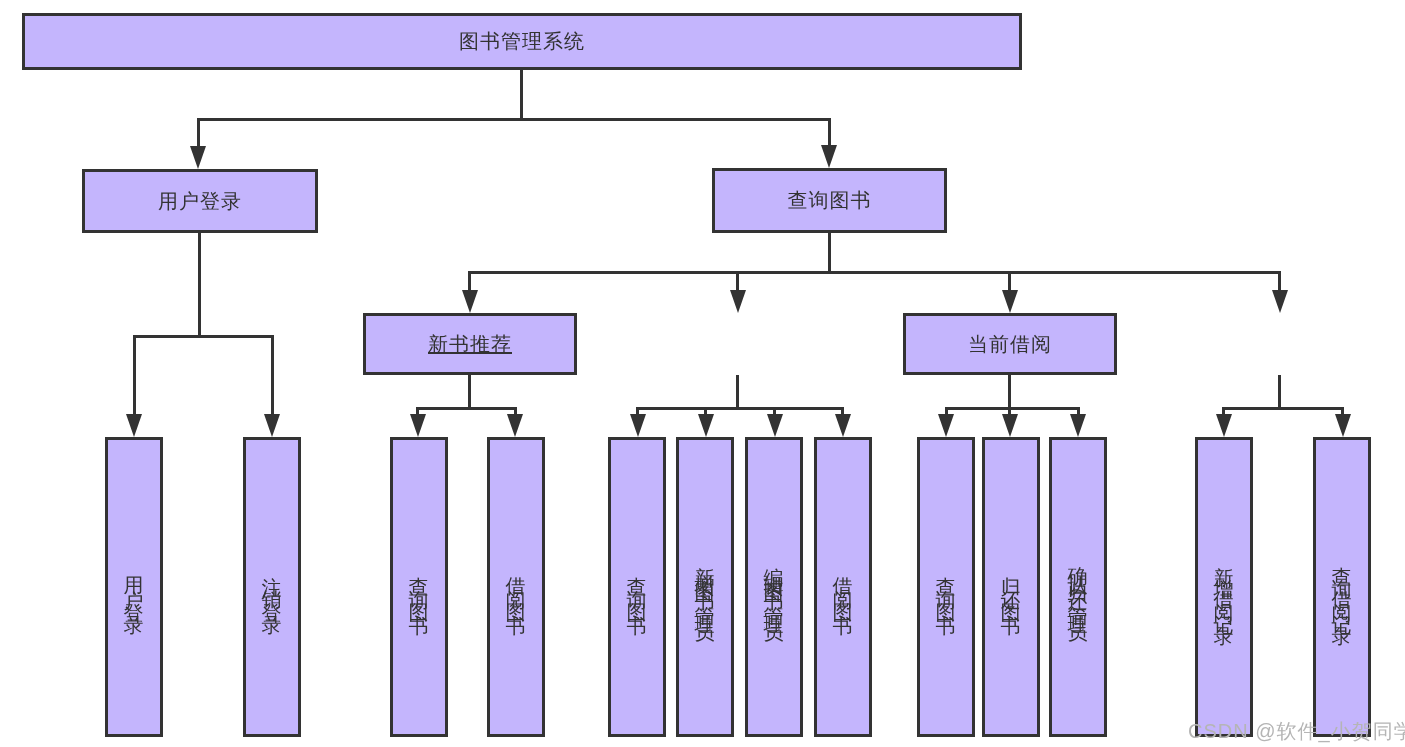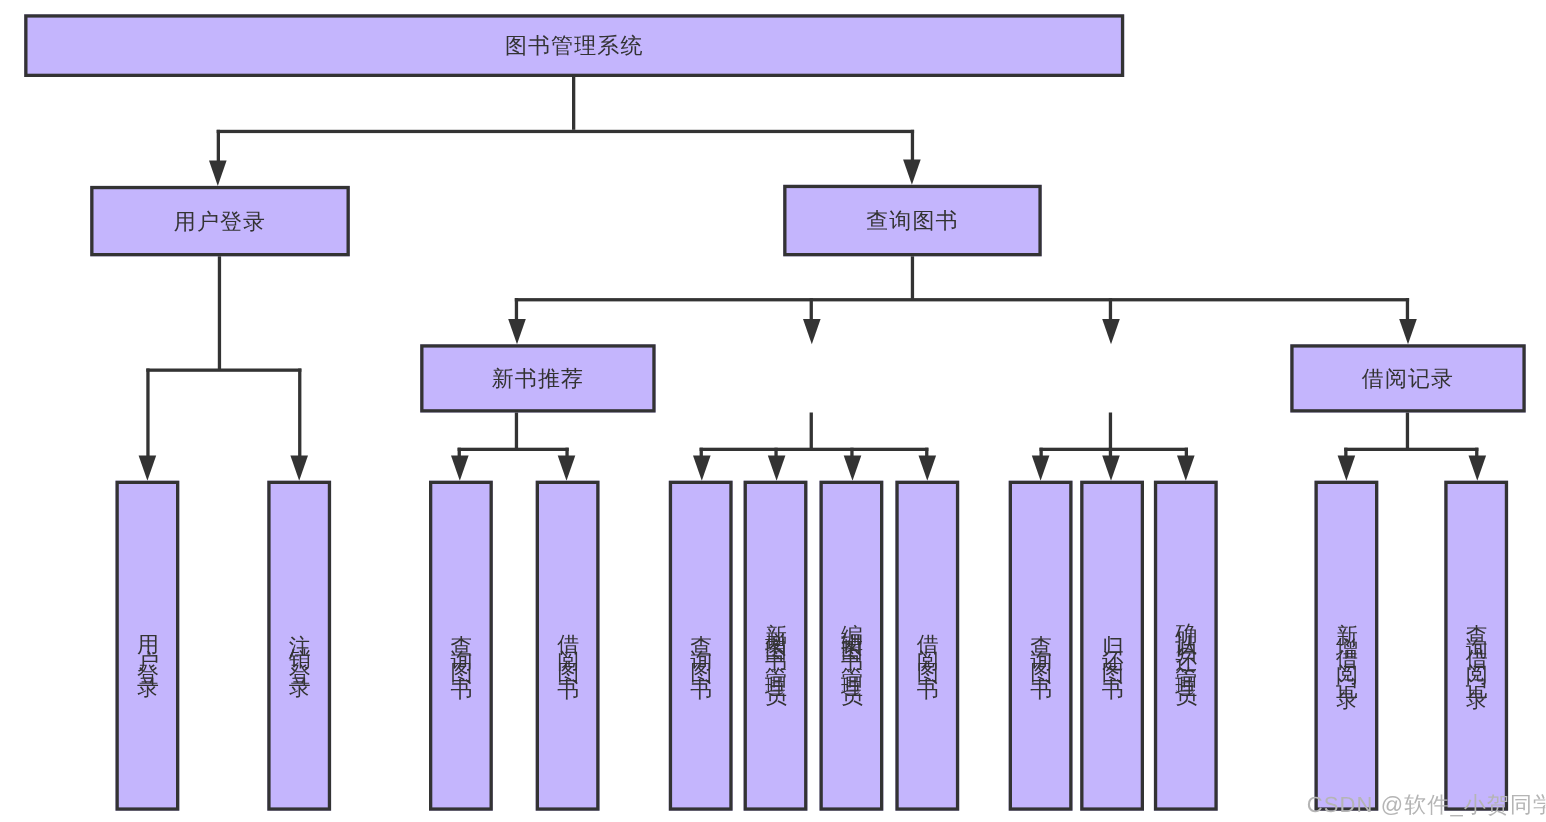--- a/index.html
+++ b/index.html
@@ -86,25 +86,25 @@
   <div class="line" style="left:468px;top:271px;width:813px;height:3px;"></div>
   <div class="line" style="left:468px;top:271px;width:3px;height:22px;"></div>
   <div class="arrow" style="left:462px;top:290px;"></div>
   <div class="line" style="left:736px;top:271px;width:3px;height:22px;"></div>
   <div class="arrow" style="left:730px;top:290px;"></div>
   <div class="line" style="left:1008px;top:271px;width:3px;height:22px;"></div>
   <div class="arrow" style="left:1002px;top:290px;"></div>
   <div class="line" style="left:1278px;top:271px;width:3px;height:22px;"></div>
   <div class="arrow" style="left:1272px;top:290px;"></div>
 
-  <div class="box" style="left:382px;top:313px;width:214px;height:62px;">
+  <div class="box" style="left:363px;top:313px;width:214px;height:62px;text-decoration:underline;">
     <span class="hlabel">新书推荐</span>
   </div>
-  <div class="box" style="left:1173px;top:313px;width:214px;height:62px;">
-    <span class="hlabel">借阅记录</span>
+  <div class="box" style="left:903px;top:313px;width:214px;height:62px;">
+    <span class="hlabel">当前借阅</span>
   </div>
 
   <div class="line" style="left:468px;top:375px;width:3px;height:34px;"></div>
   <div class="line" style="left:416px;top:407px;width:101px;height:3px;"></div>
   <div class="line" style="left:416px;top:407px;width:3px;height:9px;"></div>
   <div class="arrow" style="left:410px;top:414px;"></div>
   <div class="line" style="left:514px;top:407px;width:3px;height:9px;"></div>
   <div class="arrow" style="left:507px;top:414px;"></div>
 
   <div class="line" style="left:736px;top:375px;width:3px;height:34px;"></div>

